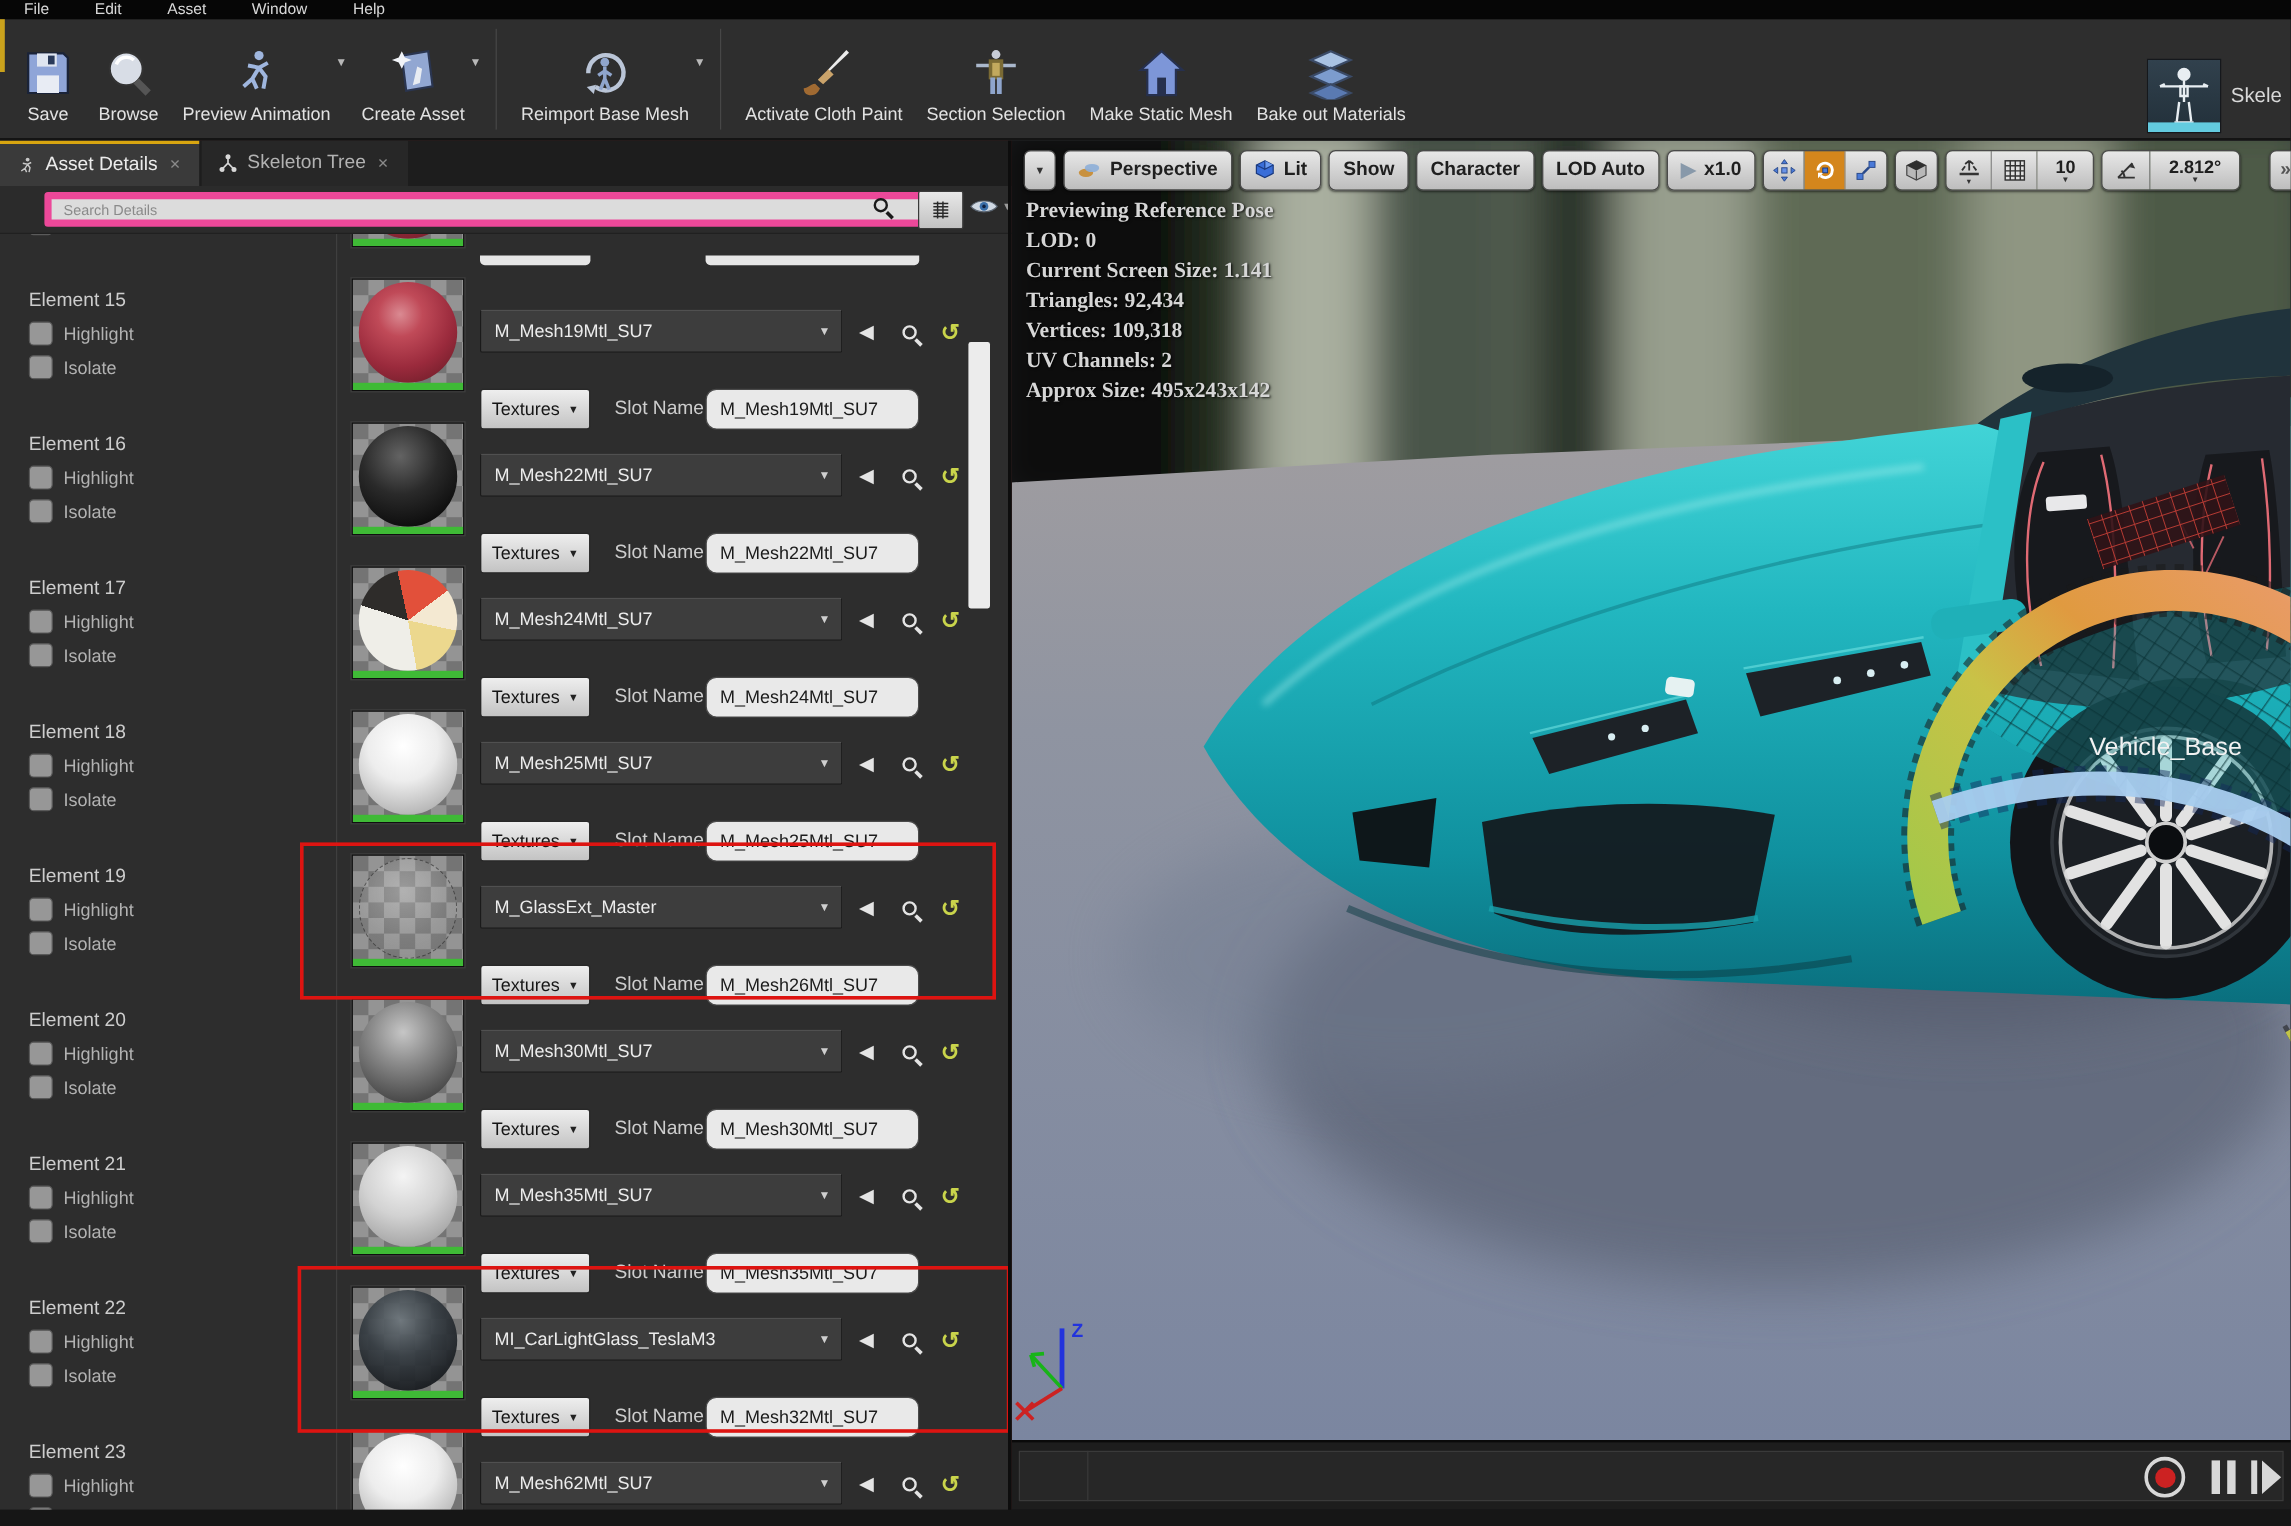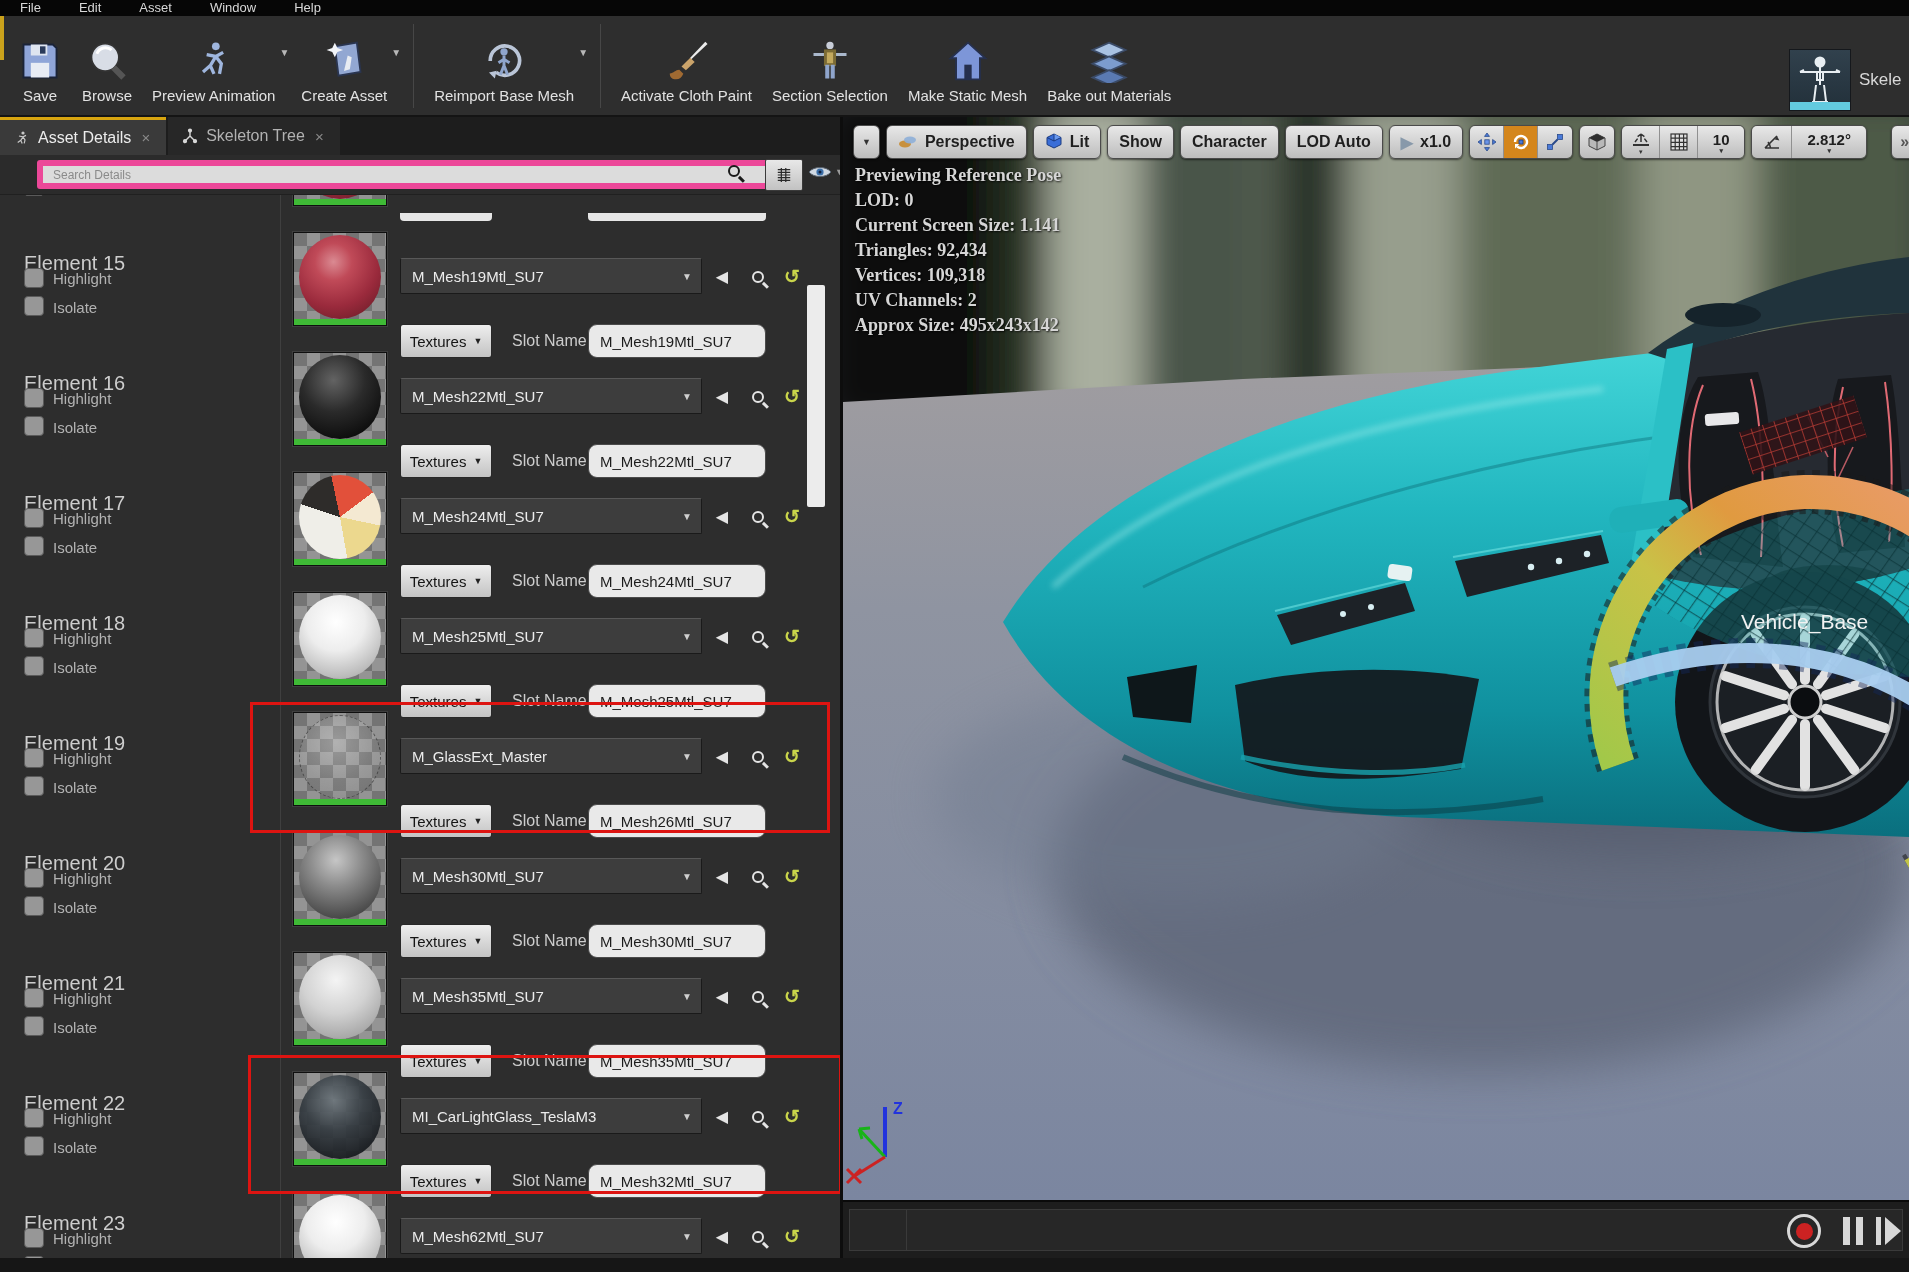--- a/index.html
+++ b/index.html
@@ -41,21 +41,21 @@
   #search-mag { position:absolute; left:728px; top:10px; }
   #grid-btn { position:absolute; left:765px; top:4px; width:38px; height:32px; background:linear-gradient(#e8e8e8,#c2c2c2); border:1px solid #3a3a3a; border-radius:2px; display:flex; align-items:center; justify-content:center; }
   #eye-btn { position:absolute; left:808px; top:10px; display:flex; align-items:center; gap:3px; color:#9fb2c4; }
   #eye-btn .caret { font-size:9px; color:#9a9a9a; }
 
   #mat-list { position:absolute; left:0; top:78px; width:843px; height:1067px; overflow:hidden; background:#2d2d2d; }
   #col-divider { position:absolute; left:280px; top:0; width:1px; height:1067px; background:#3f3f3f; }
   #scroll-thumb { position:absolute; left:807px; top:90px; width:18px; height:222px; background:#ececec; border-radius:2px; }
 
   .mat-row { position:absolute; left:0; width:840px; height:120px; }
-  .el-label { position:absolute; left:24px; top:20px; font-size:20px; color:#cdcdcd;text-align:center; }
+  .el-label { position:absolute; left:24px; top:10px; font-size:16px; color:#cdcdcd;text-align:center; }
   .chk-row { position:absolute; left:24px; display:flex; align-items:center; gap:9px; color:#b2b2b2; font-size:15px; }
   .chk-row.hl { top:36px; } .chk-row.iso { top:64px;align-items:flex-end; }
   .chk-box { width:20px; height:20px; border-radius:4px; background:#979797; border:1px solid #5a5a5a; flex:none; }
   .thumb { position:absolute; left:293px; top:0; width:94px; height:94px; border:1px solid #0f0f0f; outline:1px solid #3e3e3e; background:repeating-conic-gradient(#949494 0% 25%, #747474 0% 50%) 0 0/26px 26px; overflow:hidden; }
   .sphere { position:absolute; left:5%; top:2%; width:90%; height:92%; border-radius:50%; }
   .green-strip { position:absolute; left:0; right:0; bottom:0; height:6px; background:#3fba36; }
   .s-red { background:radial-gradient(circle at 42% 32%, #da8a92 0%, #c04a58 25%, #9a2a3c 60%, #5e1822 100%); }
   .s-black { background:radial-gradient(circle at 42% 30%, #636363 0%, #2a2a2a 42%, #0b0b0b 82%); }
   .s-multi { background:conic-gradient(from 200deg, #efeee8 0deg 88deg, #2e2c2a 88deg 148deg, #e2503a 148deg 213deg, #f4e9d2 213deg 262deg, #ecd88e 262deg 330deg, #efeee8 330deg 360deg); }
   .s-white { background:radial-gradient(circle at 45% 32%, #ffffff 0%, #ededed 40%, #bcbcbc 75%, #8f8f8f 100%); }

